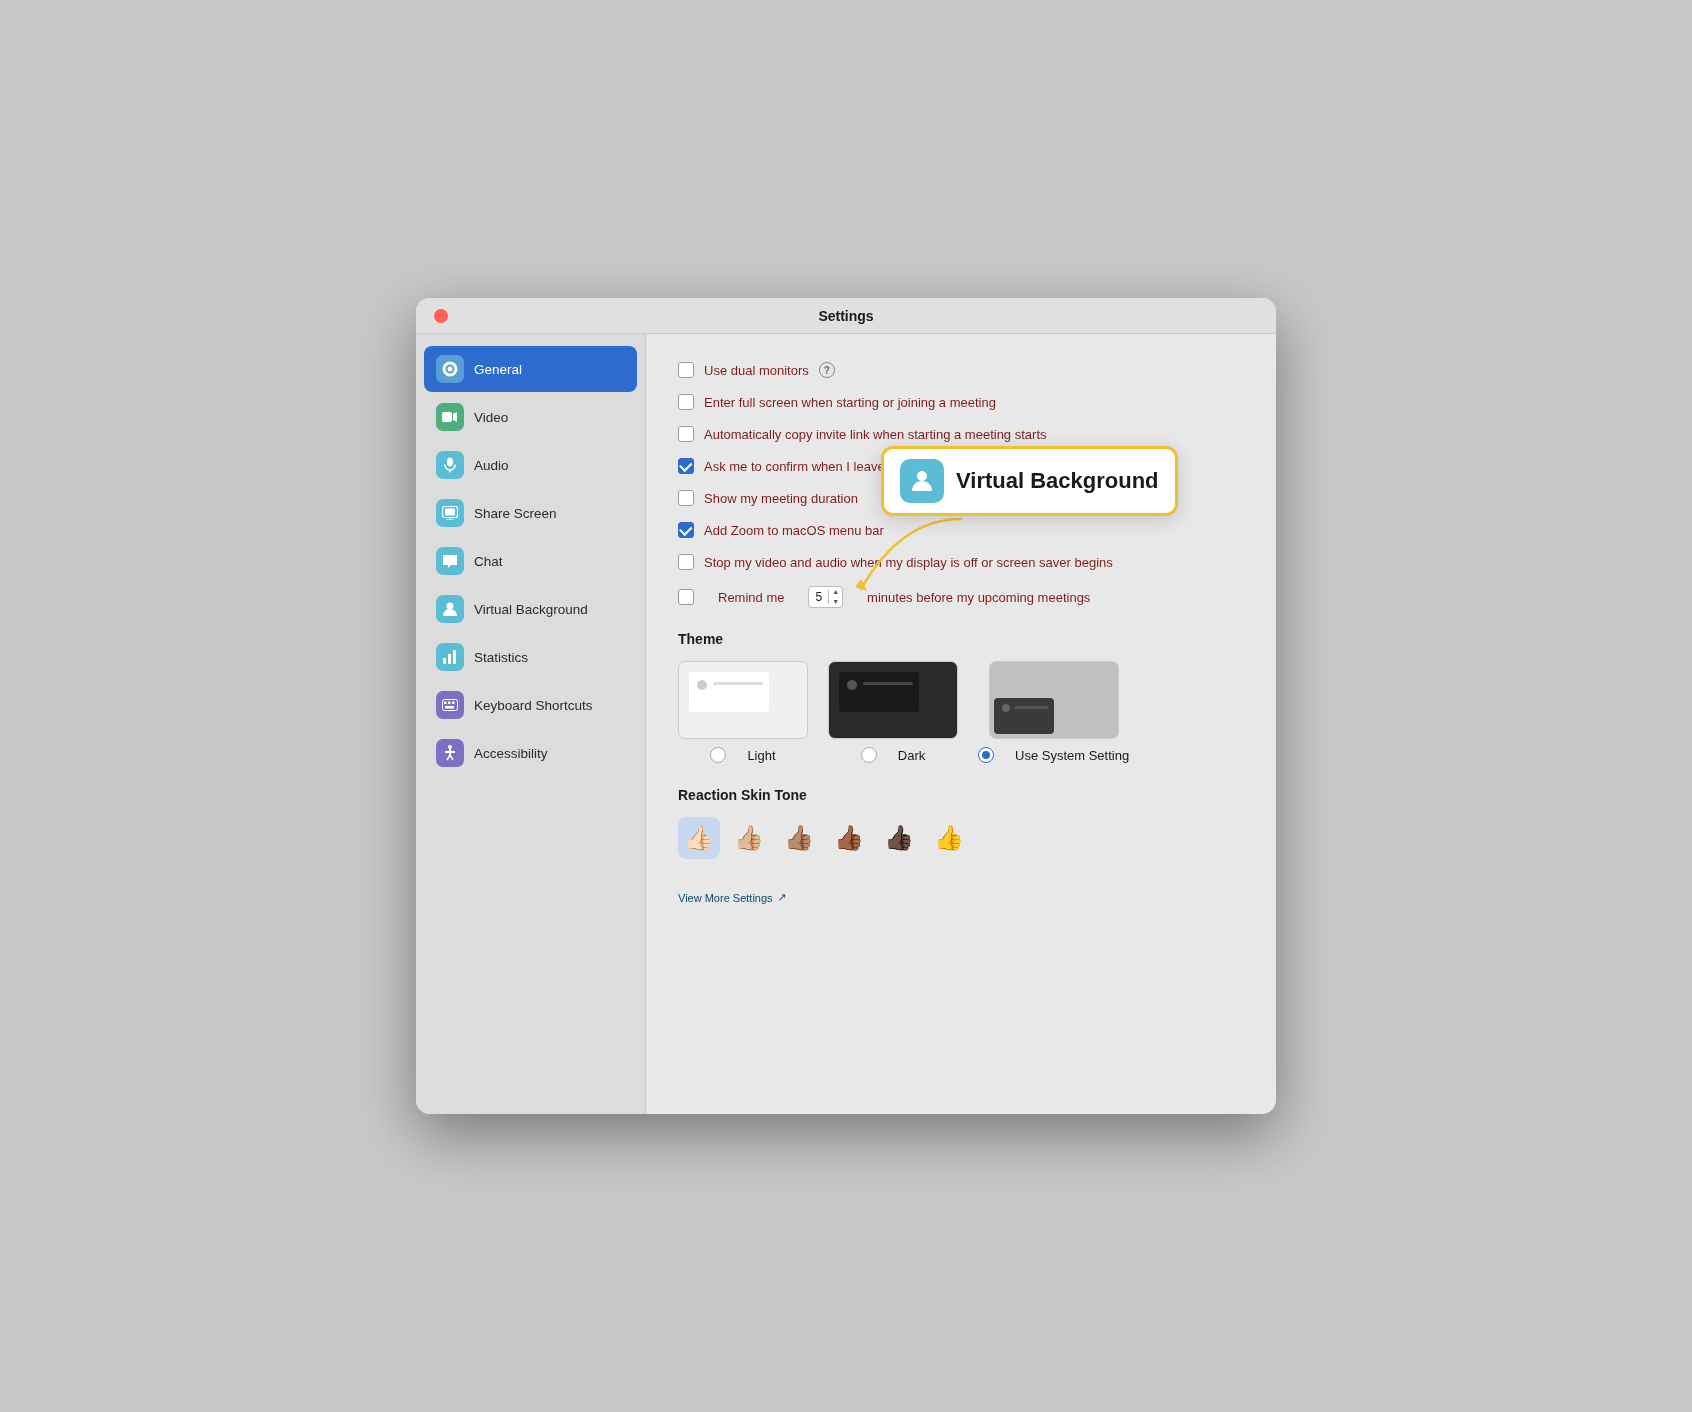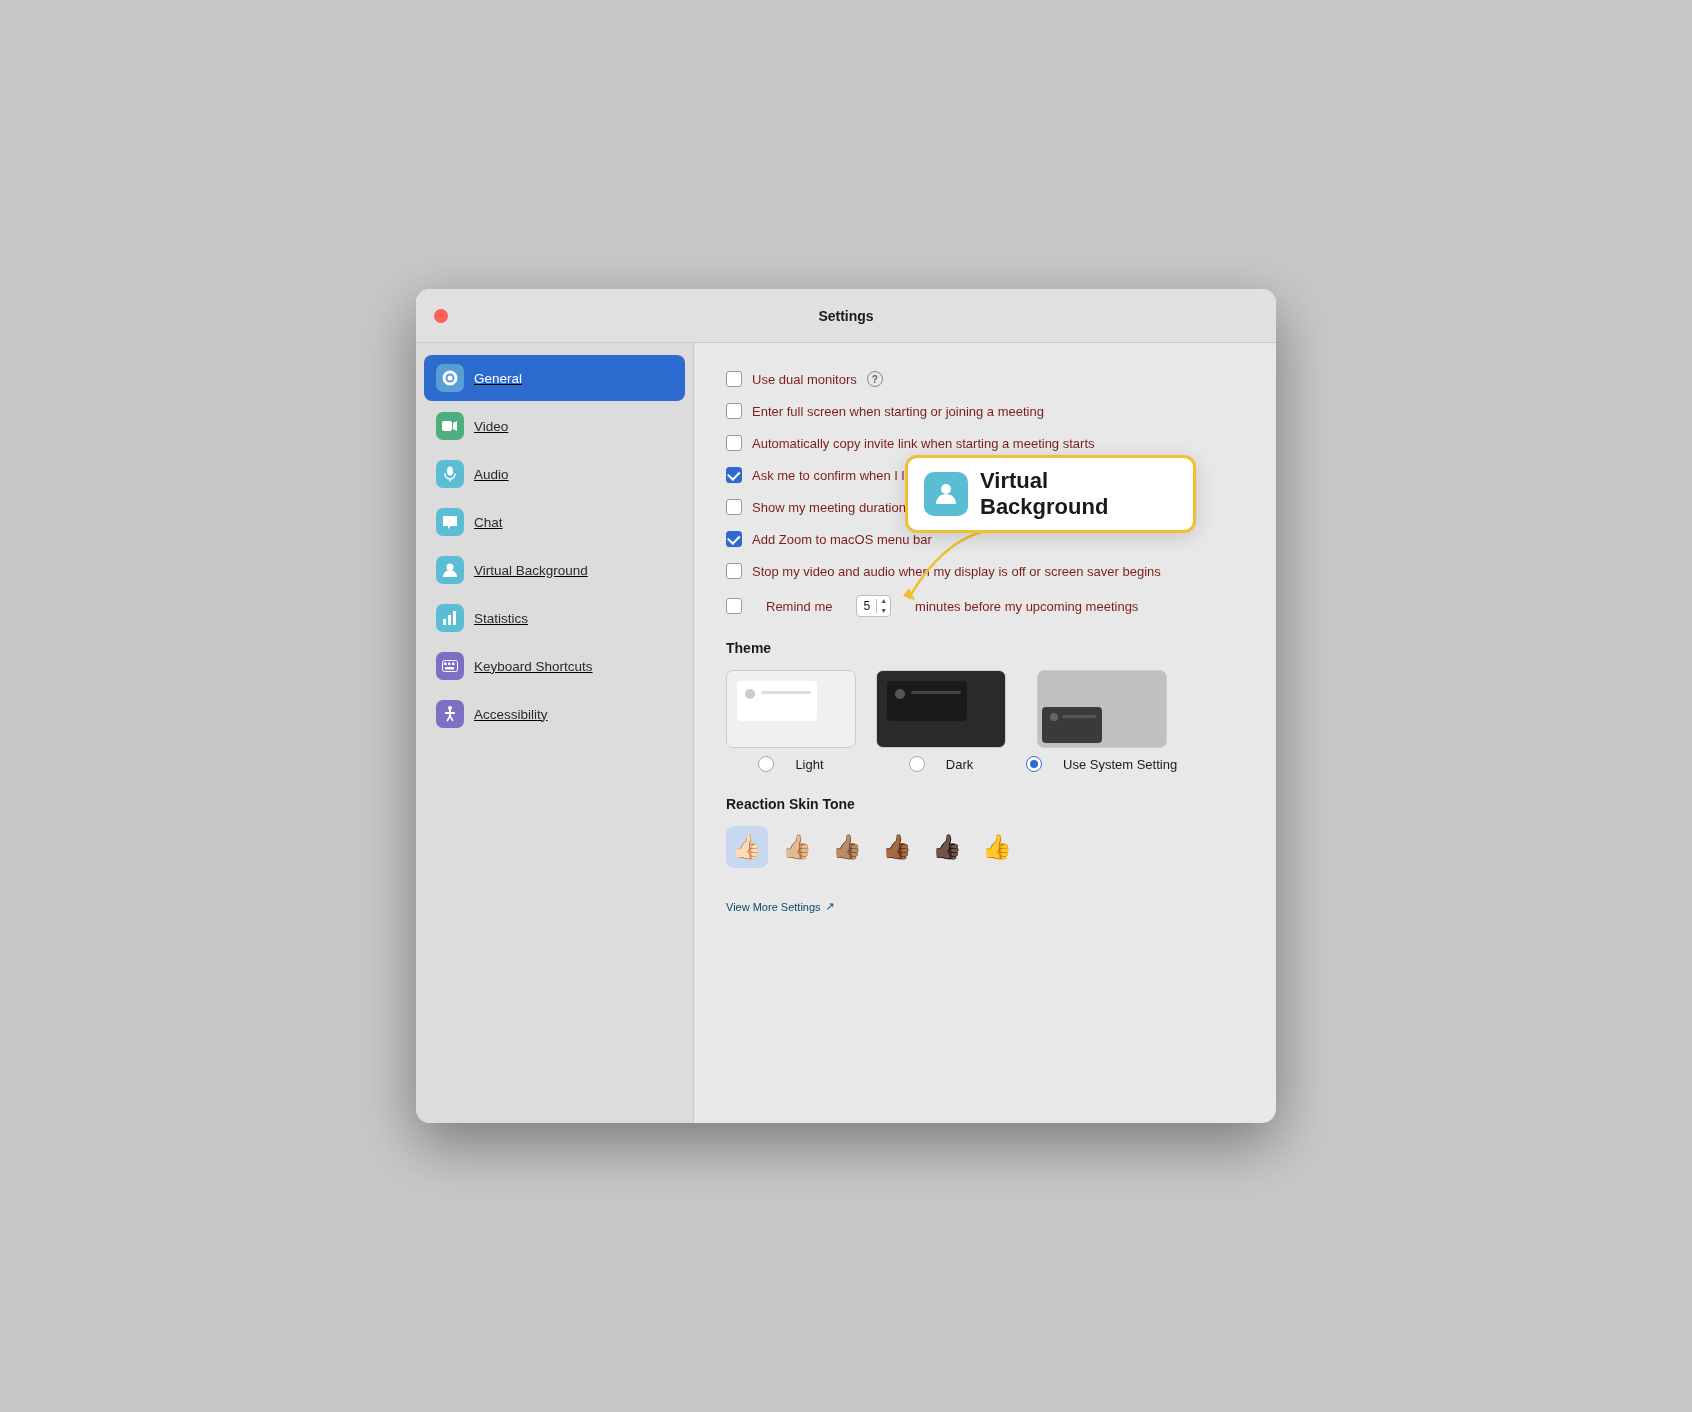--- a/index.html
+++ b/index.html
@@ -14,21 +14,21 @@
     .window {
       width: 860px;
       background: #e8e8e8;
       border-radius: 14px;
       box-shadow: 0 20px 60px rgba(0,0,0,0.4);
       overflow: hidden;
       position: relative;
     }
     .title-bar {
       background: #e0e0e0;
-      height: 54px;
+      height: 36px;
       display: flex;
       align-items: center;
       justify-content: center;
       position: relative;
       border-bottom: 1px solid #ccc;
     }
     .close-btn {
       width: 14px;
       height: 14px;
       background: #ff5f57;
@@ -41,26 +41,25 @@
     .title-bar-title {
       font-size: 14px;
       font-weight: 600;
       color: #1a1a1a;
     }
     .content {
       display: flex;
       height: 780px;
     }
     .sidebar {
-      width: 278px;
+      width: 230px;
       background: #dcdcdc;
       padding: 12px 8px;
       flex-shrink: 0;
       border-right: 1px solid #ccc;
-      text-decoration: underline;
     }
     .sidebar-item {
       display: flex;
       align-items: center;
       gap: 10px;
       padding: 9px 12px;
       border-radius: 8px;
       cursor: pointer;
       margin-bottom: 2px;
     }
@@ -439,20 +438,31 @@
         <div class="sidebar-icon icon-audio">
           <svg width="16" height="16" viewBox="0 0 16 16" fill="white">
             <ellipse cx="8" cy="5" rx="3" ry="4.5" fill="white"></ellipse>
             <path d="M3 8a5 5 0 0 0 10 0" stroke="white" stroke-width="1.5" fill="none" stroke-linecap="round"></path>
             <line x1="8" y1="13" x2="8" y2="15.5" stroke="white" stroke-width="1.5"></line>
           </svg>
         </div>
         <span class="sidebar-label">Audio</span>
       </div>
 
+      <div class="sidebar-item">
+        <div class="sidebar-icon icon-share">
+          <svg width="16" height="14" viewBox="0 0 16 14" fill="white">
+            <rect x="0.5" y="0.5" width="15" height="11" rx="2" stroke="white" stroke-width="1.2" fill="none"></rect>
+            <rect x="3" y="2.5" width="10" height="7" rx="1" fill="white"></rect>
+            <line x1="8" y1="12" x2="8" y2="14" stroke="white" stroke-width="1.2"></line>
+            <line x1="4" y1="14" x2="12" y2="14" stroke="white" stroke-width="1.2"></line>
+          </svg>
+        </div>
+        <span class="sidebar-label">Share Screen</span>
+      </div>
 
       <div class="sidebar-item">
         <div class="sidebar-icon icon-chat">
           <svg width="16" height="15" viewBox="0 0 16 15" fill="white">
             <path d="M1 1h14v10H9l-3 3V11H1z" fill="white" rx="2"></path>
           </svg>
         </div>
         <span class="sidebar-label">Chat</span>
       </div>
 

